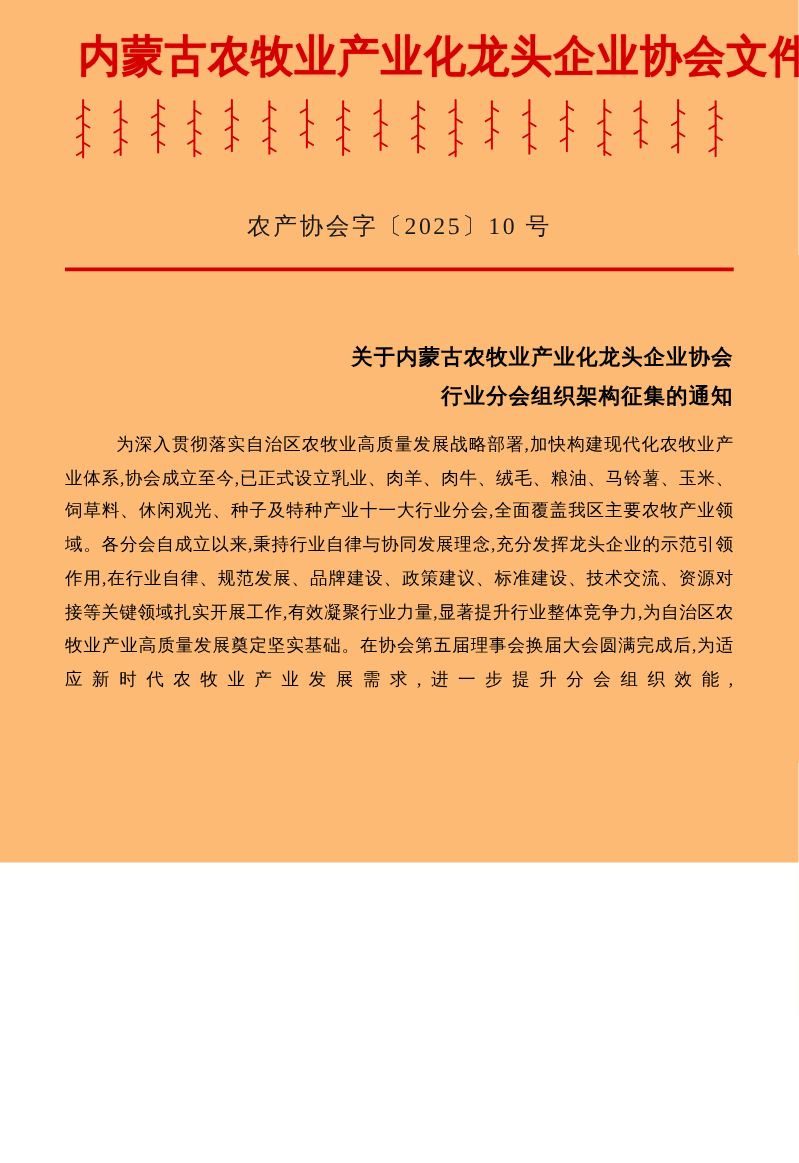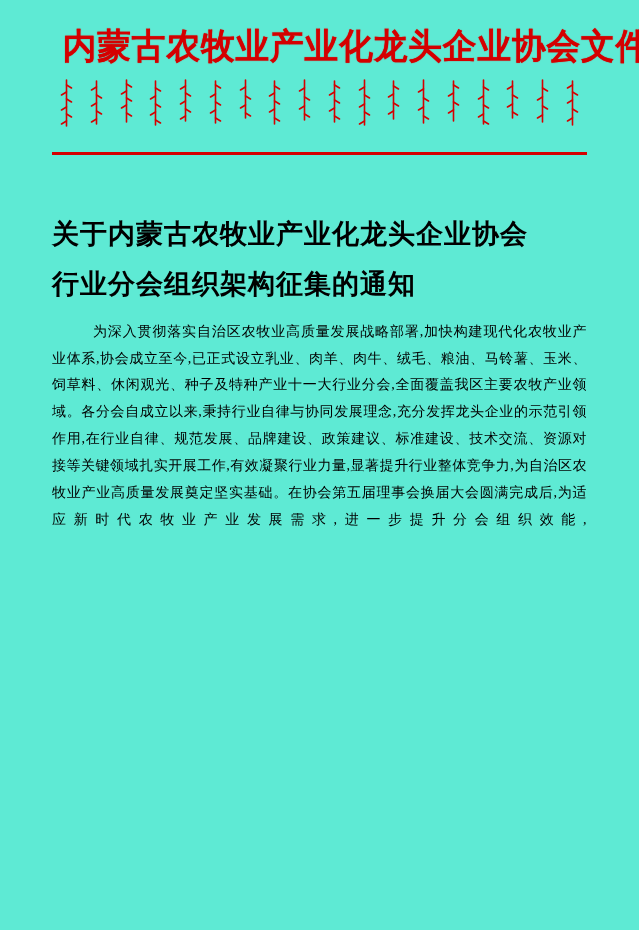--- a/index.html
+++ b/index.html
@@ -10,22 +10,22 @@
   body {
     width: 639px;
     height: 930px;
     overflow: hidden;
     font-family: "Liberation Serif", serif;
     color: #000000;
   }
   .page {
     position: relative;
     width: 639px;
-    height: 930px;
-    background: #5eead4;
+    height: 690px;
+    background: #fdba74;
     box-sizing: border-box;
     padding: 0 52px;
   }
 
   
   .masthead {
     padding-top: 26px;
     text-align: center;
   }
   .doc-title {
@@ -66,24 +66,24 @@
     margin-top: 20px;
     height: 2.5px;
     background: #d40000;
   }
 
   
   .body-area {
     margin-top: 54px;
   }
   .headline {
-    text-align: left;
+    text-align: right;
     font-family: "DejaVu Serif", "Liberation Serif", serif;
     font-weight: bold;
-    font-size: 27px;
+    font-size: 17px;
     line-height: 1.85;
     letter-spacing: 1px;
     color: #000;
   }
   .salutation {
     margin-top: 20px;
     font-family: "DejaVu Serif", "Liberation Serif", serif;
     font-weight: bold;
     font-size: 20px;
     letter-spacing: 1px;
@@ -313,20 +313,21 @@
               <path d="M8.5 7 l-5 3"></path>
               <path d="M8.5 14 l5 3"></path>
               <path d="M8.5 22 l-5 3"></path>
               <path d="M8.5 31 l5 3"></path>
               <path d="M8.5 40 l-5 3"></path>
             </g>
           </svg>
         </span>
     </div>
 
+    <div class="doc-number">农产协会字〔2025〕10 号</div>
   </div>
 
   <div class="red-rule"></div>
 
   <div class="body-area">
     <div class="headline">关于内蒙古农牧业产业化龙头企业协会</div>
     <div class="headline">行业分会组织架构征集的通知</div>
     <div class="para">为深入贯彻落实自治区农牧业高质量发展战略部署,加快构建现代化农牧业产业体系,协会成立至今,已正式设立乳业、肉羊、肉牛、绒毛、粮油、马铃薯、玉米、饲草料、休闲观光、种子及特种产业十一大行业分会,全面覆盖我区主要农牧产业领域。各分会自成立以来,秉持行业自律与协同发展理念,充分发挥龙头企业的示范引领作用,在行业自律、规范发展、品牌建设、政策建议、标准建设、技术交流、资源对接等关键领域扎实开展工作,有效凝聚行业力量,显著提升行业整体竞争力,为自治区农牧业产业高质量发展奠定坚实基础。在协会第五届理事会换届大会圆满完成后,为适应新时代农牧业产业发展需求,进一步提升分会组织效能,</div>
   </div>
 

